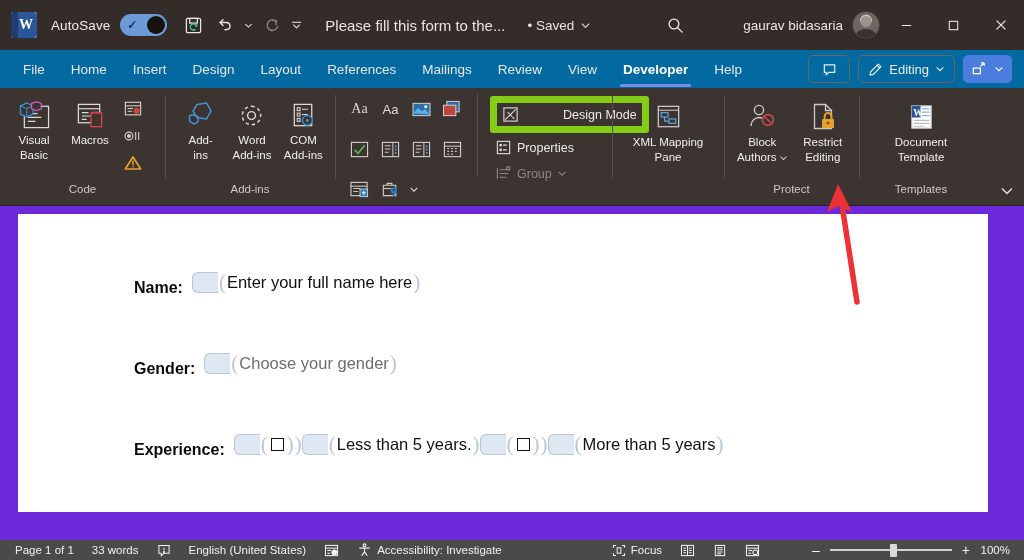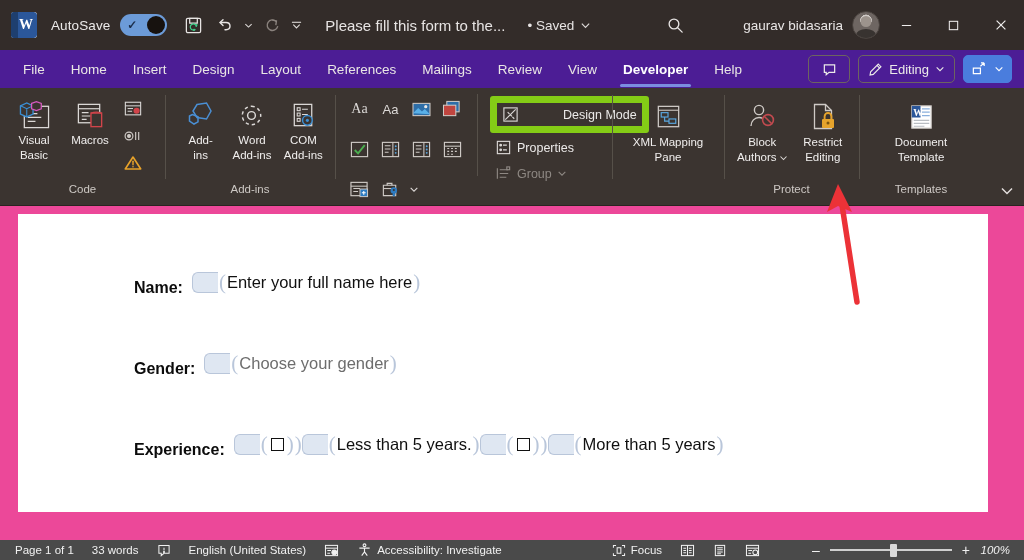--- a/index.html
+++ b/index.html
@@ -81,21 +81,21 @@
     width: 20px; height: 12px; border-radius: 50% 50% 0 0; background: #383330;
   }
   .wincontrols { margin-left: auto; display: flex; height: 50px; }
   .wc {
     width: 47px; height: 50px; display: flex; align-items: center; justify-content: center;
     cursor: pointer;
   }
 
   
   .tabbar {
-    height: 38px; flex: 0 0 38px; background: #4c1d95; display: flex; align-items: center;
+    height: 38px; flex: 0 0 38px; background: #0369a1; display: flex; align-items: center;
     padding-left: 10px; position: relative;
   }
   .tab {
     font-size: 13.5px; color: #e9e6e5; padding: 5px 13px; border-radius: 4px;
     cursor: pointer; position: relative; white-space: nowrap;
   }
   .tab.active { font-weight: bold; color: #ffffff; }
   .tab.active::after {
     content: ""; position: absolute; left: 10px; right: 10px; bottom: -5px;
     height: 2.5px; background: #7b8de0; border-radius: 2px;
@@ -141,21 +141,21 @@
   .giconbtn {
     width: 29px; height: 26px; display: flex; align-items: center; justify-content: center;
     border-radius: 3px; cursor: pointer;
   }
   .ribbon-collapse {
     position: absolute; right: 4px; bottom: 2px; width: 26px; height: 24px;
     display: flex; align-items: center; justify-content: center; cursor: pointer; border-radius: 3px;
   }
 
   
-  .docarea { flex: 1; background: #ec4899; position: relative; overflow: hidden; }
+  .docarea { flex: 1; background: #6d28d9; position: relative; overflow: hidden; }
   .page {
     position: absolute; left: 18px; top: 8px; width: 970px; bottom: 28px;
     background: #ffffff;
   }
   .form { padding: 58px 0 0 116px; }
   .formrow { display: flex; align-items: baseline; margin-bottom: 56px; font-size: 16.5px; color: #111; }
   .flabel { font-weight: bold; color: #0c0c0c; margin-right: 3px; font-size: 16px; }
   .cc { display: inline-flex; align-items: center; }
   .cc-tag {
     display: inline-block; width: 26px; height: 21px; background: #dfe7f2;
@@ -181,21 +181,21 @@
   
   .statusbar {
     flex: 0 0 20px; height: 20px; background: #4a4a4a; display: flex; align-items: center;
     color: #f1f1f1; font-size: 11.5px; padding: 0 6px; gap: 0;
   }
   .sb { display: flex; align-items: center; gap: 5px; padding: 0 9px; cursor: pointer; height: 20px; white-space: nowrap; }
   .zoomwrap { margin-left: auto; display: flex; align-items: center; gap: 8px; padding-right: 4px; }
   .zoom-track { width: 122px; height: 20px; position: relative; display: flex; align-items: center; cursor: pointer; }
   .zoom-track .line { position: absolute; left: 0; right: 0; height: 1.5px; background: #cfcfcf; }
   .zoom-track .thumb { position: absolute; left: 60px; width: 7px; height: 13px; background: #d9d9d9; border-radius: 1px; }
-  .zoom-pct { font-size: 11.5px; min-width: 34px; text-align: right; padding-right: 4px; font-style: italic; }
+  .zoom-pct { font-size: 11.5px; min-width: 34px; text-align: right; padding-right: 4px; }
   .zbtn { font-size: 14px; cursor: pointer; padding: 0 2px; line-height: 1; }
 </style>
 </head>
 <body>
 
 <div class="app">
 
   <div class="titlebar">
     <div class="word-logo">
       <div class="wl-bg"></div>

